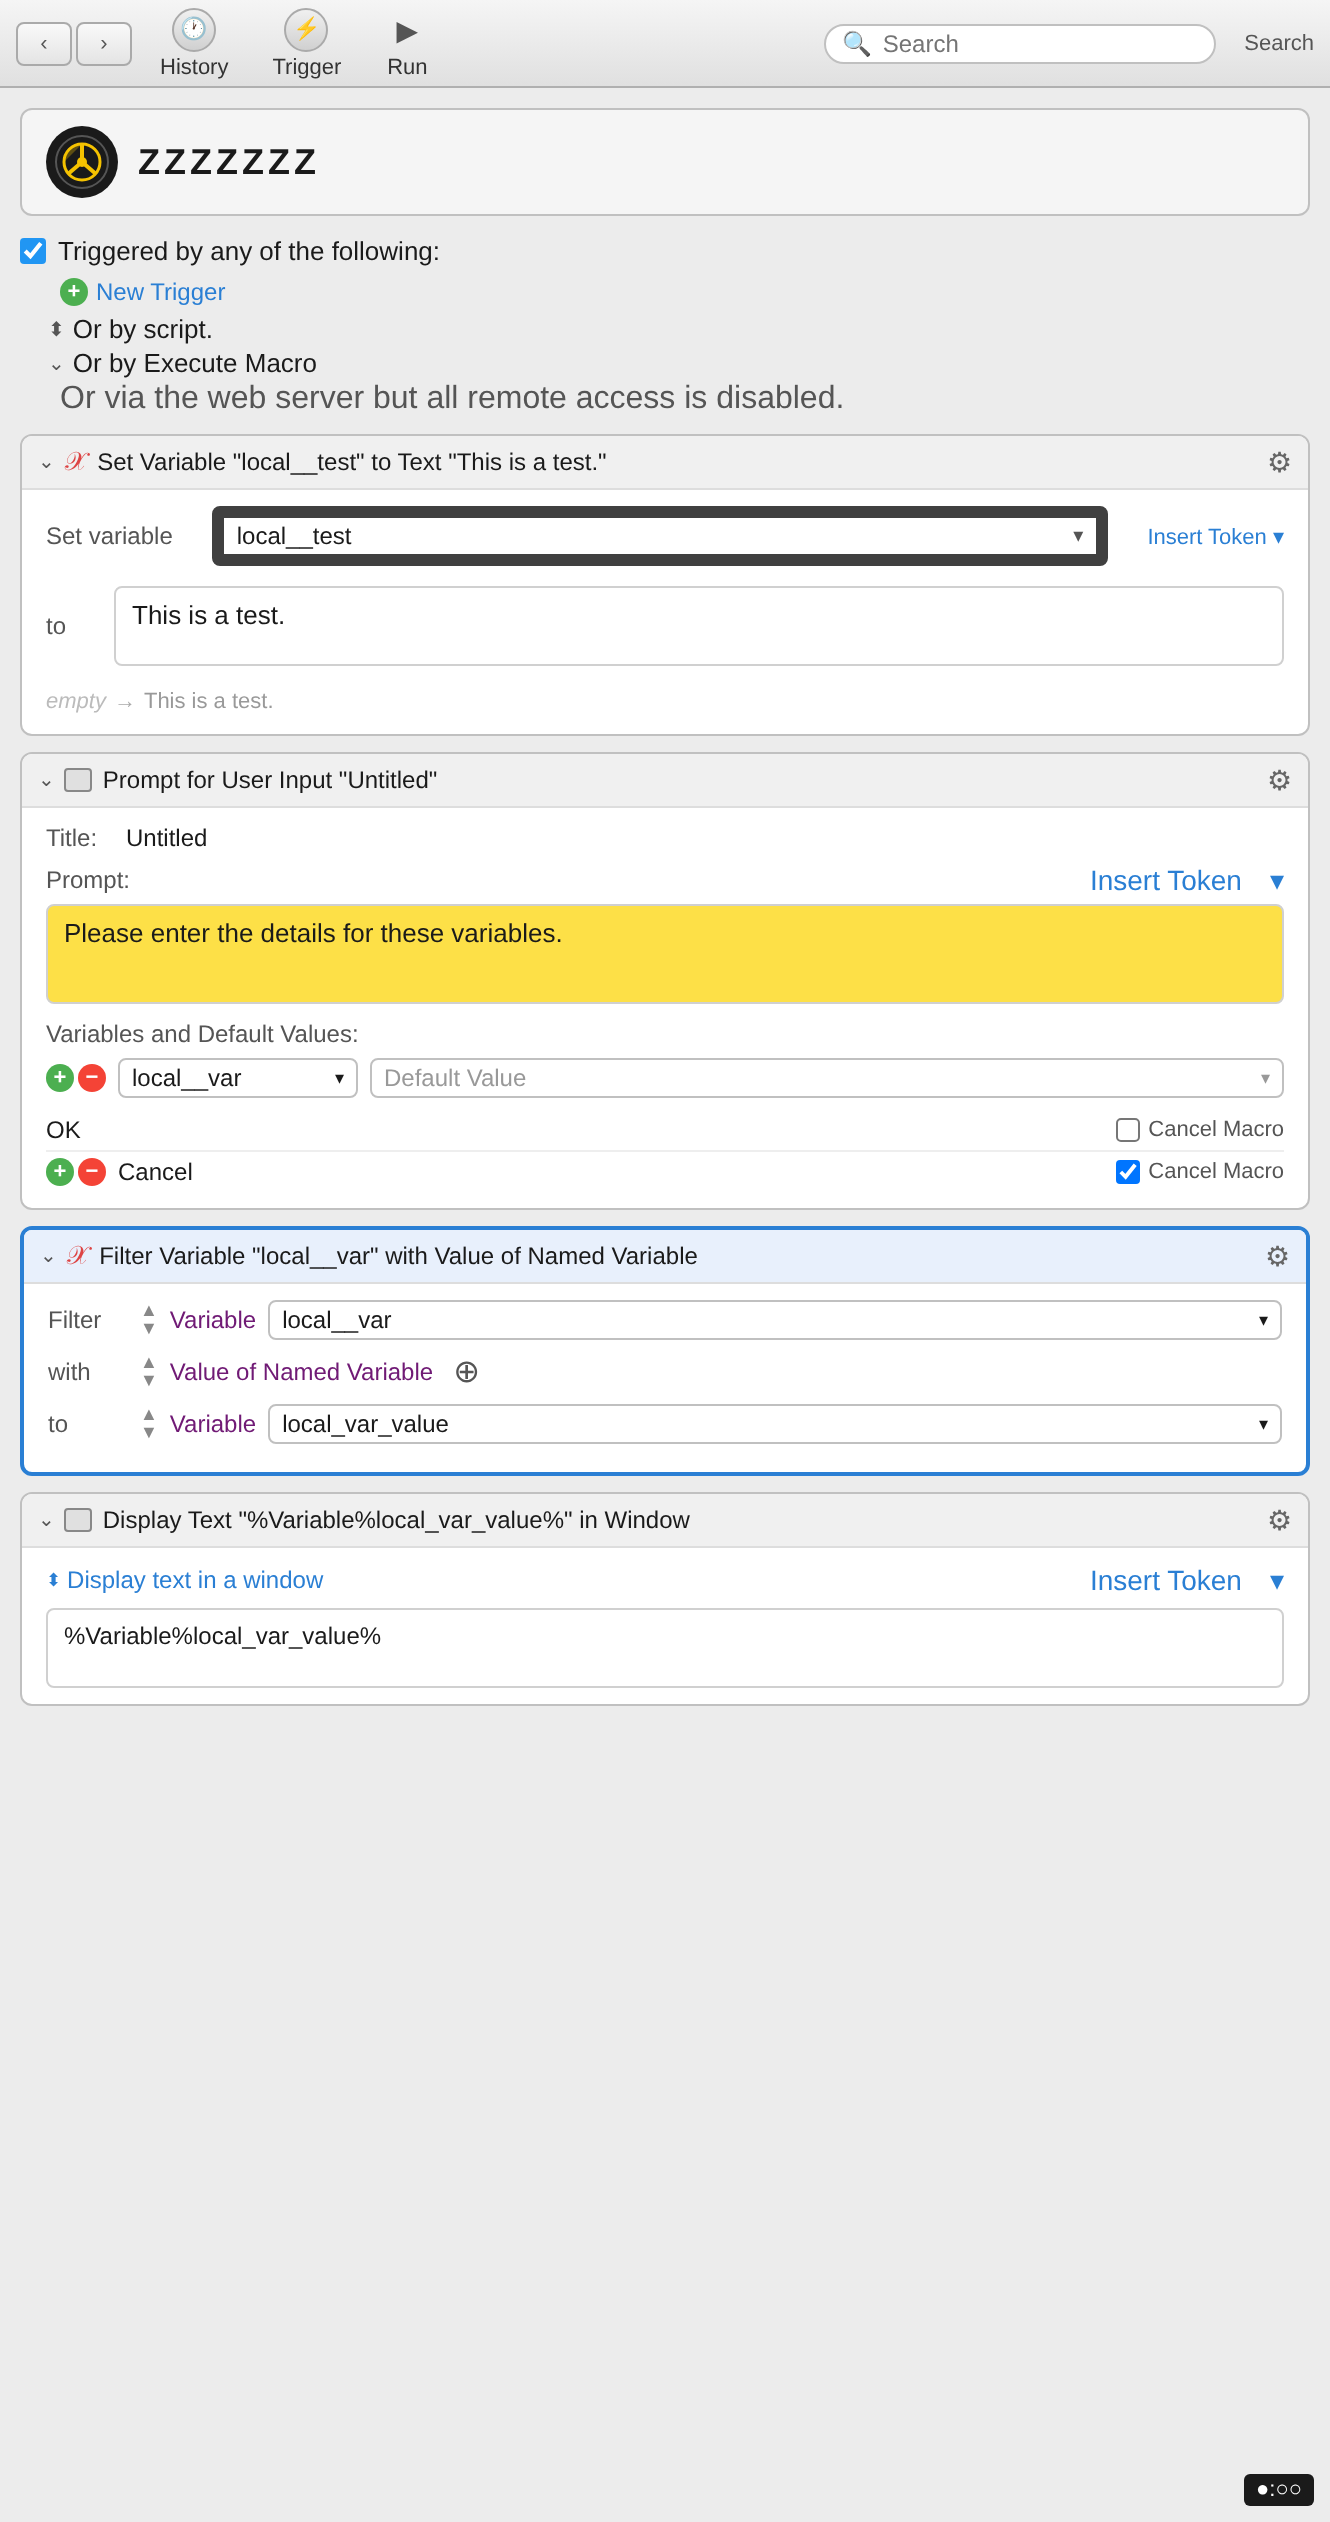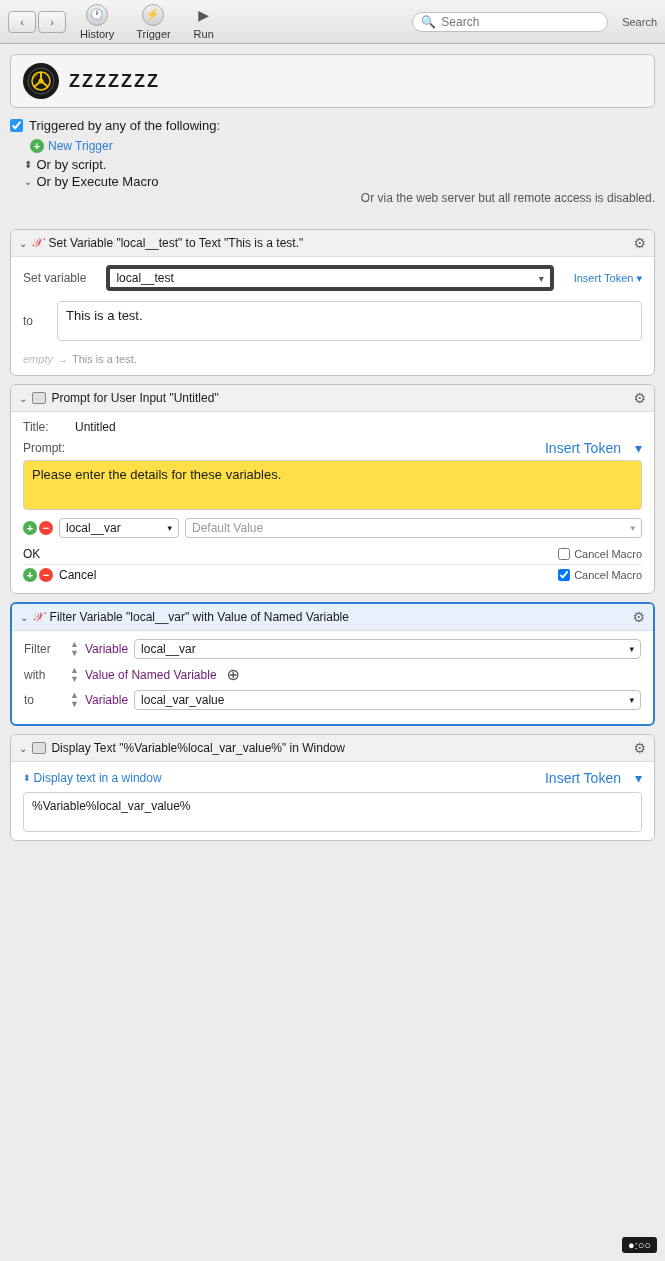--- a/index.html
+++ b/index.html
@@ -183,25 +183,24 @@
     }
     .trigger-item-label {
       color: #1a1a1a;
     }
     .trigger-item-label.bold {
       font-weight: 500;
     }
 
     .via-text {
       margin-left: 20px;
-      font-size: 12px;
-      color: #555;
-      margin-bottom: 24px;
+      font-size: 16px;
+      color: #555;
+      margin-bottom: 8px;
       margin-top: 2px;
-      text-align: right;
     }
 
     .will-execute-label {
       font-size: 13px;
       color: #1a1a1a;
       margin-bottom: 8px;
     }
 
     
     .action-block {
@@ -255,21 +254,21 @@
     }
     .field-label {
       font-size: 12px;
       color: #555;
       min-width: 60px;
     }
     .field-select {
       flex: 1;
       display: flex; align-items: center; justify-content: space-between;
       padding: 2px 6px;
-      border: 4px solid #404040;
+      border: 6px solid #404040;
       border-radius: 4px;
       background: white;
       cursor: pointer;
       font-size: 12px;
     }
     .field-select-arrow {
       font-size: 10px;
       color: #555;
     }
 
@@ -295,21 +294,21 @@
       display: flex; align-items: center; gap: 4px;
       font-size: 11px;
       color: #999;
       padding: 2px 0;
     }
     .empty-text { color: #bbb; font-style: italic; }
     .arrow-right { color: #aaa; }
 
     
     .title-row {
-      display: flex; gap: 12px;
+      display: flex; gap: 0;
       margin-bottom: 6px;
     }
     .title-row .title-label {
       font-size: 12px;
       color: #555;
       min-width: 40px;
     }
     .title-row .title-value {
       font-size: 12px;
       color: #1a1a1a;
@@ -607,20 +606,21 @@
       </div>
       <div class="prompt-row">
         <span class="prompt-label">Prompt:</span>
         <span class="insert-token-btn">
           <span>Insert Token</span>
           <span>▾</span>
         </span>
       </div>
       <div class="prompt-textarea">Please enter the details for these variables.</div>
 
+      <div class="variables-label">Variables and Default Values:</div>
 
       <div class="variable-row">
         <div class="plus-minus-btns">
           <div class="plus-minus-btn plus-btn">+</div>
           <div class="plus-minus-btn minus-btn">−</div>
         </div>
         <div class="var-select">
           <span>local__var</span>
           <span style="font-size:9px;">▾</span>
         </div>

